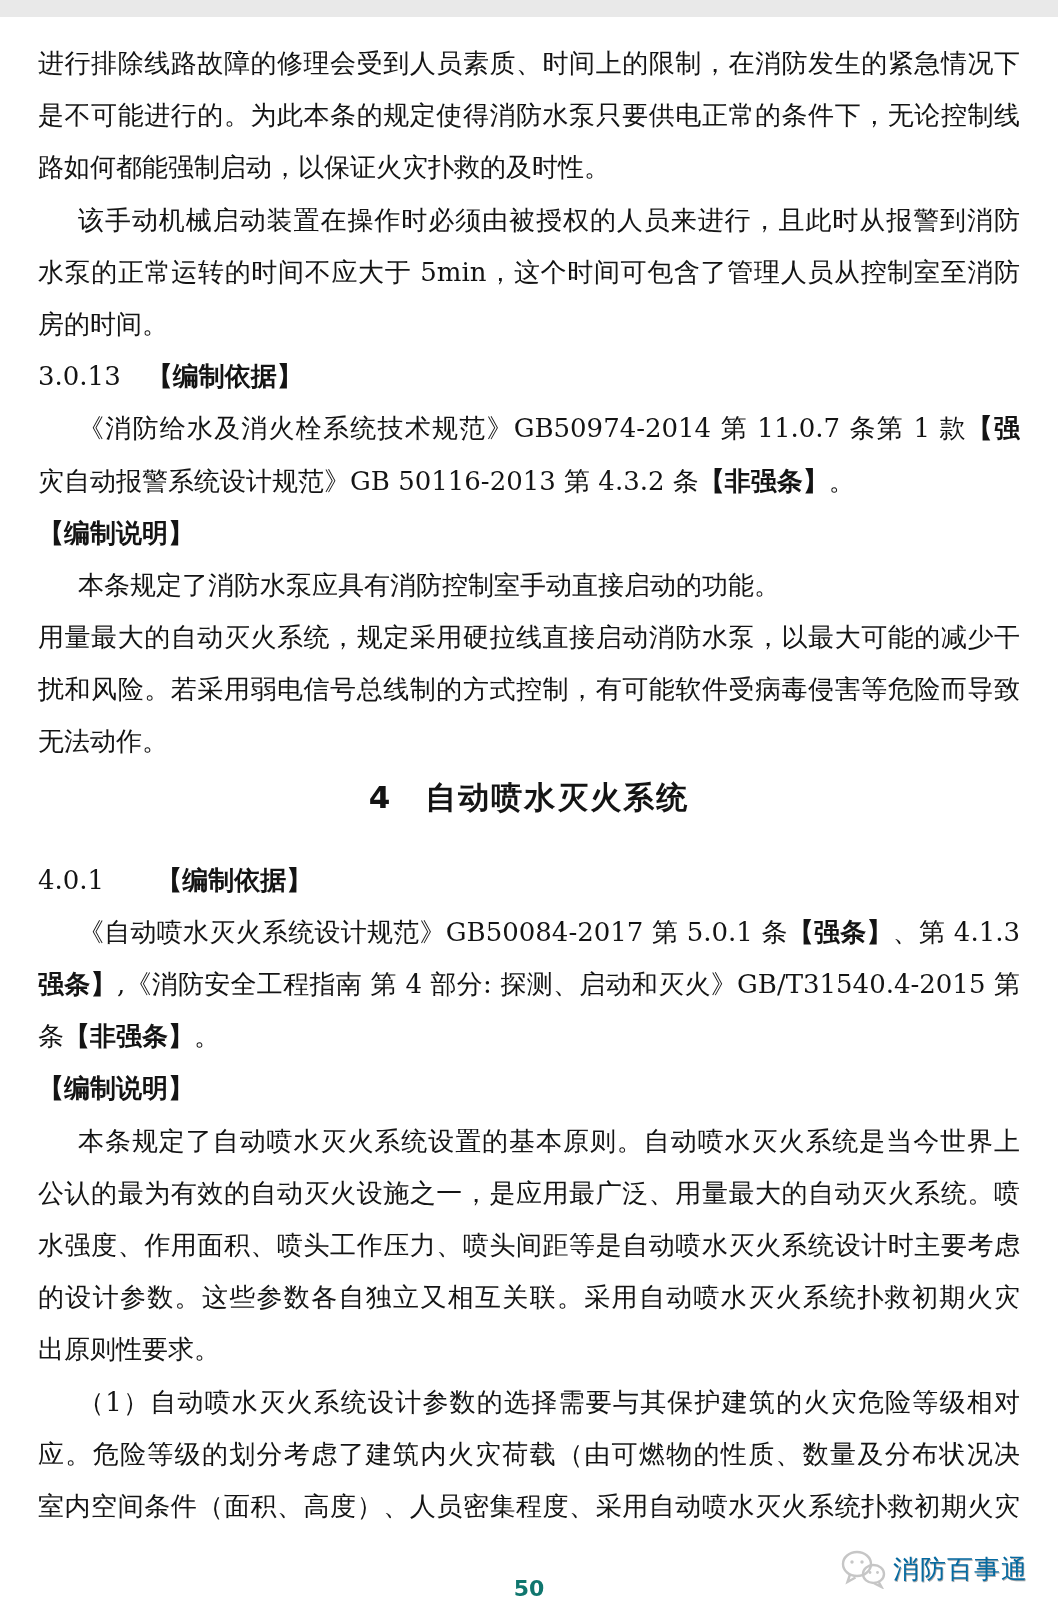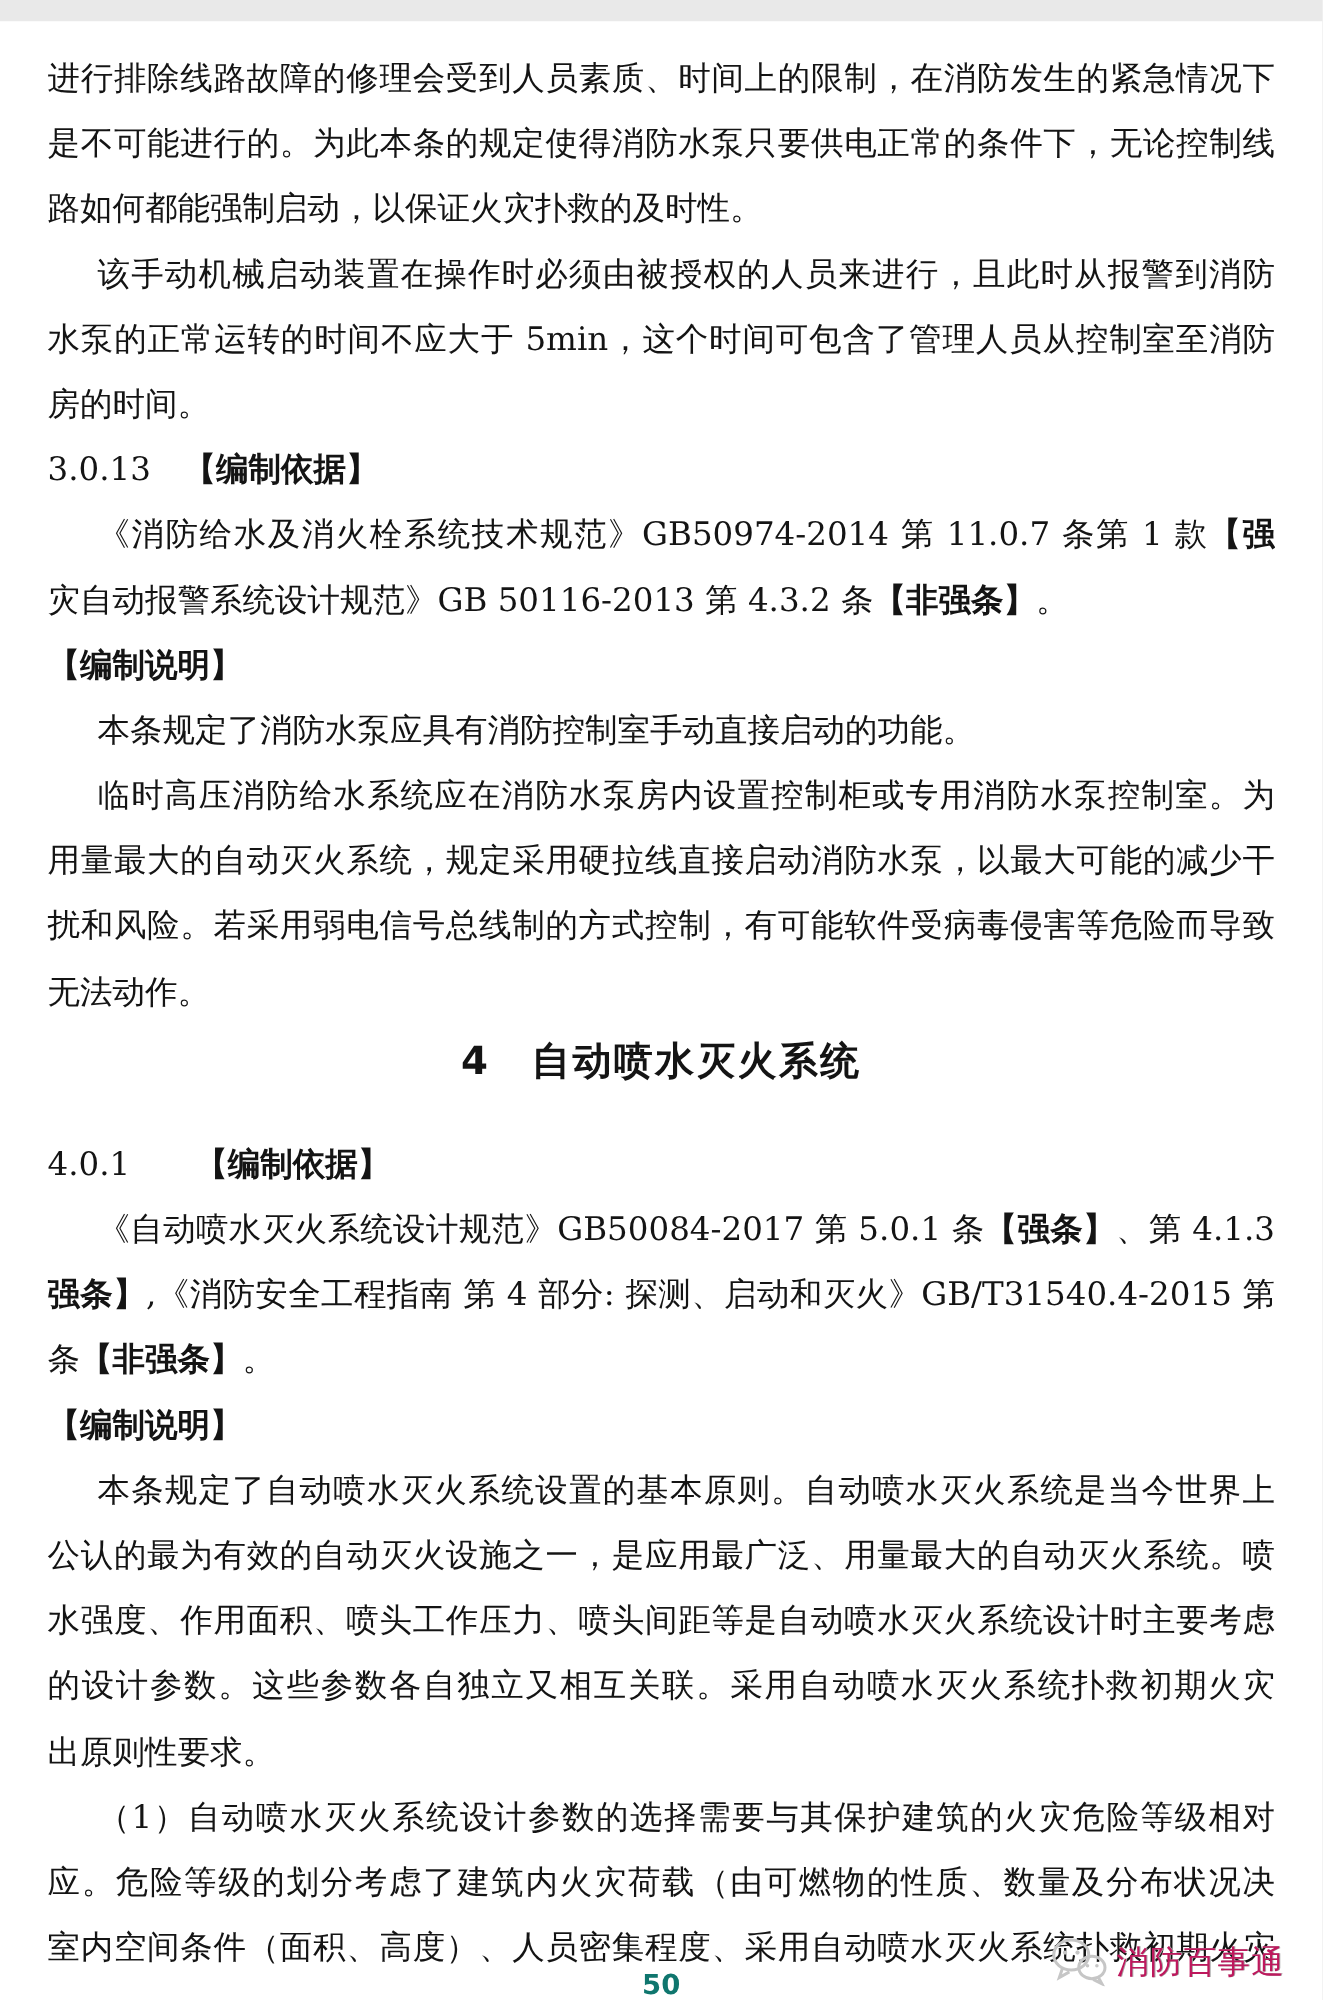--- a/index.html
+++ b/index.html
@@ -54,21 +54,21 @@
     font-weight:600;
     font-size:22px;
     color:#0f766e;
   }
   .watermark {
     position:absolute;
     right:30px; bottom:28px;
     display:flex;
     align-items:center;
     gap:7px;
-    color:#be185d;
+    color:#0369a1;
     font-family:"DejaVu Sans","Liberation Sans",sans-serif;
     font-size:26px;
     letter-spacing:1px;
     text-shadow:0.7px 0.7px 0 #a8a8a8;
   }
   .watermark svg { display:block; }
 </style>
 </head>
 <body>
 
@@ -78,21 +78,20 @@
     <div class="line jfull"><span>是不可能进行的。为此本条的规定使得消防水泵只要供电正常的条件下，无论控制线</span></div>
     <div class="line"><span>路如何都能强制启动，以保证火灾扑救的及时性。</span></div>
     <div class="line indent jfull"><span>该手动机械启动装置在操作时必须由被授权的人员来进行，且此时从报警到消防</span></div>
     <div class="line jfull"><span>水泵的正常运转的时间不应大于 5min，这个时间可包含了管理人员从控制室至消防泵</span></div>
     <div class="line"><span>房的时间。</span></div>
     <div class="line"><span>3.0.13　</span><span class="b">【编制依据】</span></div>
     <div class="line indent jfull"><span>《消防给水及消火栓系统技术规范》GB50974-2014 第 11.0.7 条第 1 款</span><span class="b">【强条】</span></div>
     <div class="line"><span>灾自动报警系统设计规范》GB 50116-2013 第 4.3.2 条</span><span class="b">【非强条】</span><span>。</span></div>
     <div class="line"><span class="b">【编制说明】</span></div>
     <div class="line indent"><span>本条规定了消防水泵应具有消防控制室手动直接启动的功能。</span></div>
-    <div class="line indent jfull"><span>临时高压消防给水系统应在消防水泵房内设置控制柜或专用消防水泵控制室。为</span></div>
     <div class="line jfull"><span>用量最大的自动灭火系统，规定采用硬拉线直接启动消防水泵，以最大可能的减少干</span></div>
     <div class="line jfull"><span>扰和风险。若采用弱电信号总线制的方式控制，有可能软件受病毒侵害等危险而导致</span></div>
     <div class="line"><span>无法动作。</span></div>
     <div class="heading"><span class="b">4　自动喷水灭火系统</span></div>
     <div class="line"><span>4.0.1　　</span><span class="b">【编制依据】</span></div>
     <div class="line indent jfull"><span>《自动喷水灭火系统设计规范》GB50084-2017 第 5.0.1 条</span><span class="b">【强条】</span><span>、第 4.1.3 条</span></div>
     <div class="line jfull"><span class="b">强条】</span><span>,《消防安全工程指南 第 4 部分: 探测、启动和灭火》GB/T31540.4-2015 第 6.3.2.2</span></div>
     <div class="line"><span>条</span><span class="b">【非强条】</span><span>。</span></div>
     <div class="line"><span class="b">【编制说明】</span></div>
     <div class="line indent jfull"><span>本条规定了自动喷水灭火系统设置的基本原则。自动喷水灭火系统是当今世界上</span></div>

